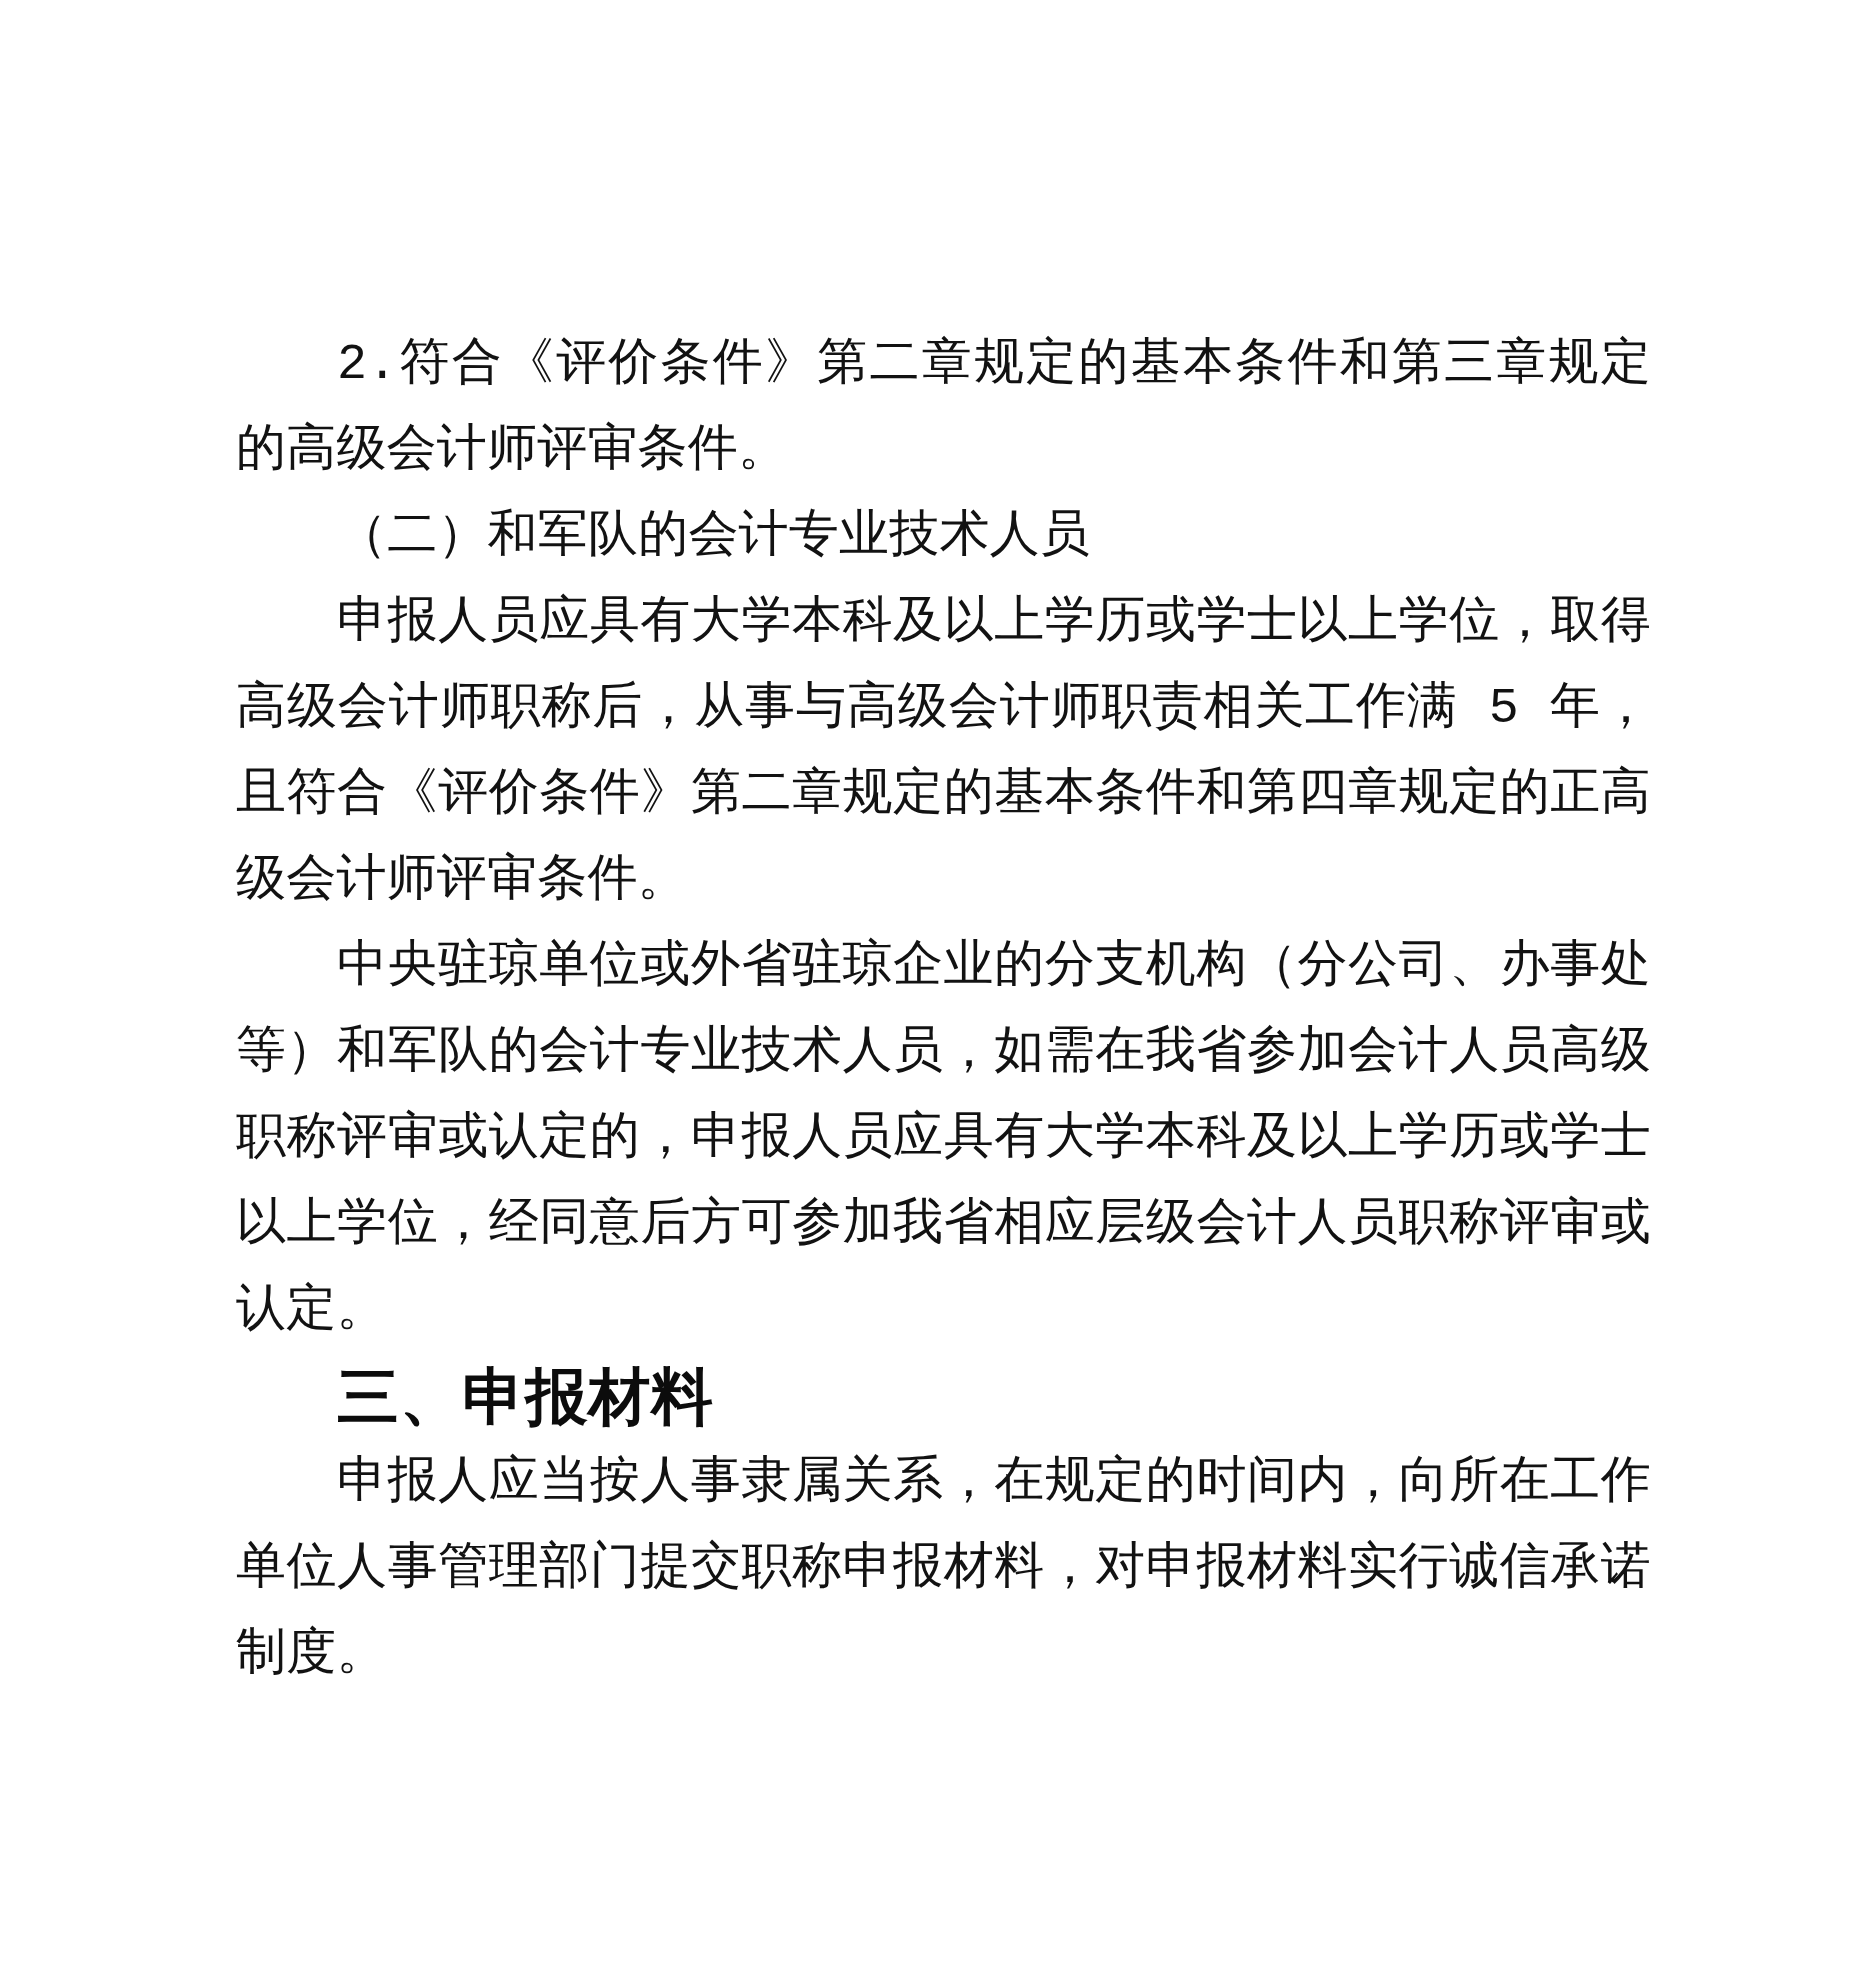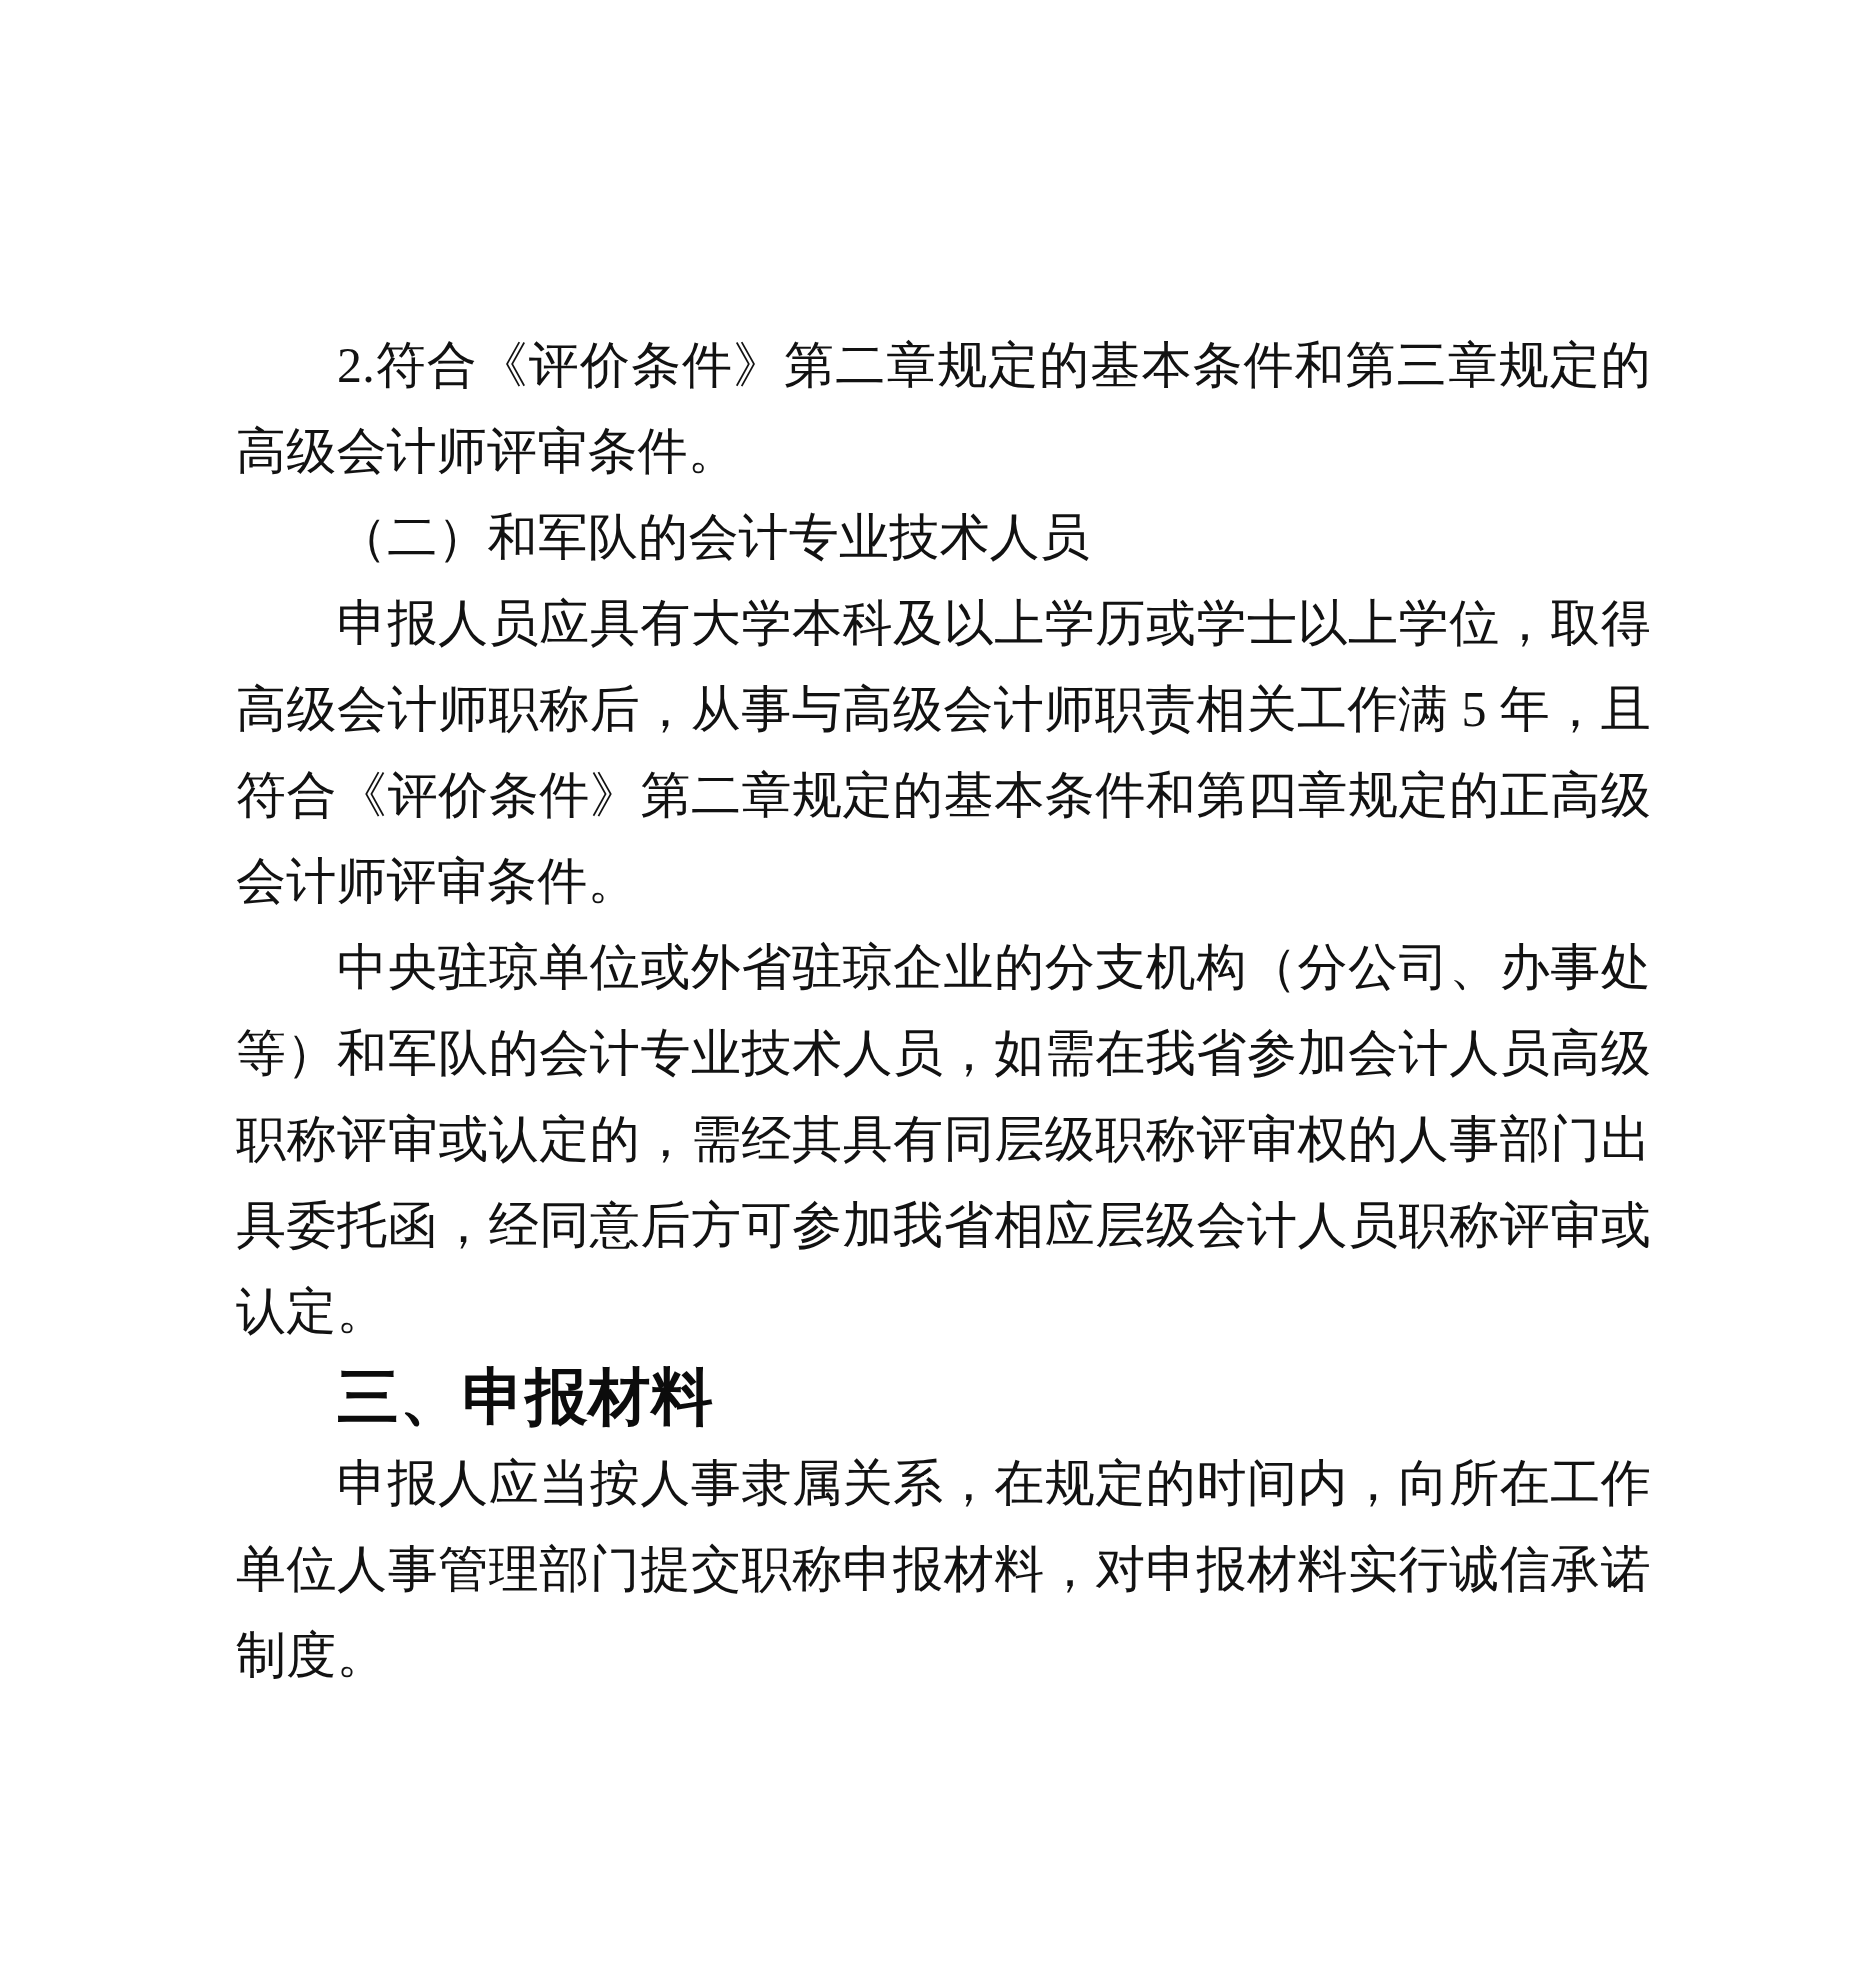--- a/index.html
+++ b/index.html
@@ -20,21 +20,21 @@
 
   .text-block {
     position: absolute;
     left: 236px;
     top: 322px;
     width: 1415px;
   }
 
   
   .para {
-    font-family: Liberation Serif, serif;
+    font-family: Liberation Mono, monospace;
     font-size: 50px;
     line-height: 86px;
     color: #121212;
     text-align: justify;
     text-align-last: left;
     text-justify: inter-character;
     text-indent: 101px;
     margin: 0 0 0 0;
     letter-spacing: 0.2px;
     word-break: break-all;
@@ -60,21 +60,21 @@
 
   <div class="text-block">
 
     <p class="para">2.符合《评价条件》第二章规定的基本条件和第三章规定的高级会计师评审条件。</p>
 
 
     <p class="para">（二）和军队的会计专业技术人员</p>
 
     <p class="para">申报人员应具有大学本科及以上学历或学士以上学位，取得高级会计师职称后，从事与高级会计师职责相关工作满 5 年，且符合《评价条件》第二章规定的基本条件和第四章规定的正高级会计师评审条件。</p>
 
-    <p class="para">中央驻琼单位或外省驻琼企业的分支机构（分公司、办事处等）和军队的会计专业技术人员，如需在我省参加会计人员高级职称评审或认定的，需经其具有同层级职称评审权的人事部门出具委托函，经同意后方可参加我省相应层级会计人员职称评审或认定。</p>
+    <p class="para">中央驻琼单位或外省驻琼企业的分支机构（分公司、办事处等）和军队的会计专业技术人员，如需在我省参加会计人员高级职称评审或认定的，申报人员应具有大学本科及以上学历或学士以上学位，经同意后方可参加我省相应层级会计人员职称评审或认定。</p>
 
 
     <p class="heading">三、申报材料</p>
 
     <p class="para">申报人应当按人事隶属关系，在规定的时间内，向所在工作单位人事管理部门提交职称申报材料，对申报材料实行诚信承诺制度。</p>
 
   </div>
 
 </div>
 

